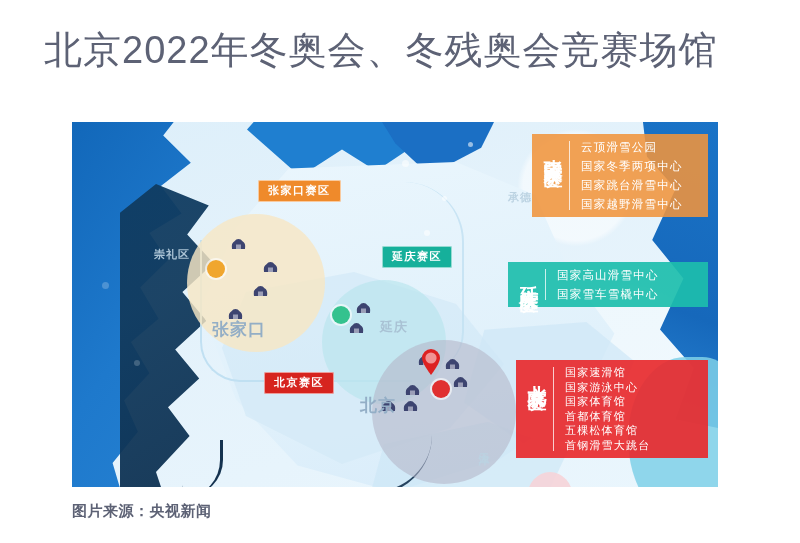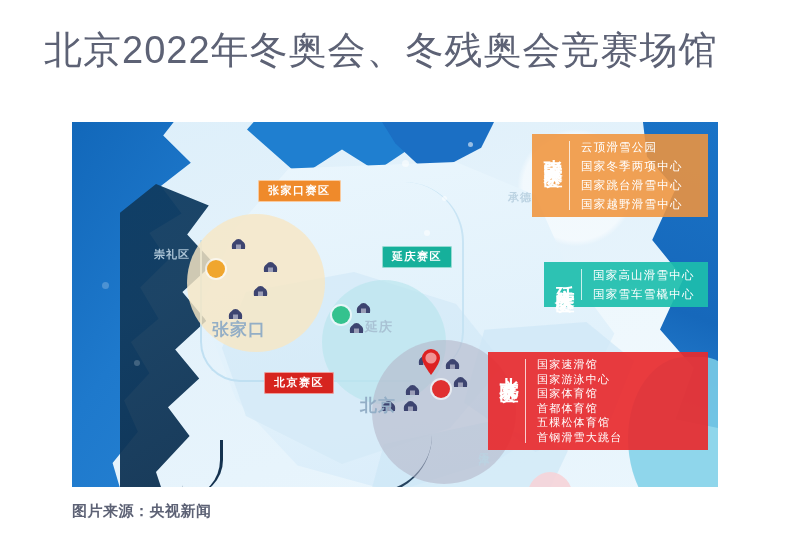--- a/index.html
+++ b/index.html
@@ -248,22 +248,22 @@
   
   .legend {
     position: absolute;
     right: 10px;
     display: flex;
     align-items: stretch;
     padding: 7px 14px 7px 10px;
     box-sizing: border-box;
   }
   .legend-zjk { top: 12px;  width: 176px; background: rgba(240,148,60,.88); }
-  .legend-yq  { top: 140px; width: 164px; background: rgba(29,190,173,.92); }
-  .legend-bj  { top: 230px; width: 220px; background: rgba(232,42,46,.92); margin-left: 6px; }
+  .legend-yq  { top: 140px; width: 200px; background: rgba(29,190,173,.92); }
+  .legend-bj  { top: 238px; width: 192px; background: rgba(232,42,46,.92); margin-left: 6px; }
 
   .legend-title {
     writing-mode: vertical-rl;
     font-size: 19px;
     font-weight: bold;
     color: #ffffff;
     letter-spacing: 3px;
     line-height: 1;
     padding: 2px 6px 2px 2px;
     border-right: 1px solid rgba(255,255,255,.75);
@@ -379,21 +379,21 @@
   <div class="venue" style="left:276px;top:200px;">
     <svg viewBox="0 0 17 13">
         <path d="M2 11 Q1 5 4.5 3.2 Q6 1 8.5 1 Q11 1 12.5 3.2 Q16 5 15 11 Z" fill="#3d4470"></path>
         <path d="M6 11 V6.5 H11 V11 Z" fill="#e9eaf2" opacity=".55"></path>
       </svg>
   </div>
   <div class="marker-dot marker-green" style="left:260px;top:184px;"></div>
 
   <div class="zone-pill pill-yq" style="left:310px;top:124px;">延庆赛区</div>
 
-  <div class="map-text small" style="left:293px;top:196px;font-size:13px;">延庆</div>
+  <div class="map-text small" style="left:308px;top:196px;font-size:13px;">延庆</div>
 
   <div class="zone-circle zone-bj"></div>
 
   <div class="venue" style="left:345px;top:232px;">
     <svg viewBox="0 0 17 13">
         <path d="M2 11 Q1 5 4.5 3.2 Q6 1 8.5 1 Q11 1 12.5 3.2 Q16 5 15 11 Z" fill="#3d4470"></path>
         <path d="M6 11 V6.5 H11 V11 Z" fill="#e9eaf2" opacity=".55"></path>
       </svg>
   </div>
   <div class="venue" style="left:372px;top:236px;">

